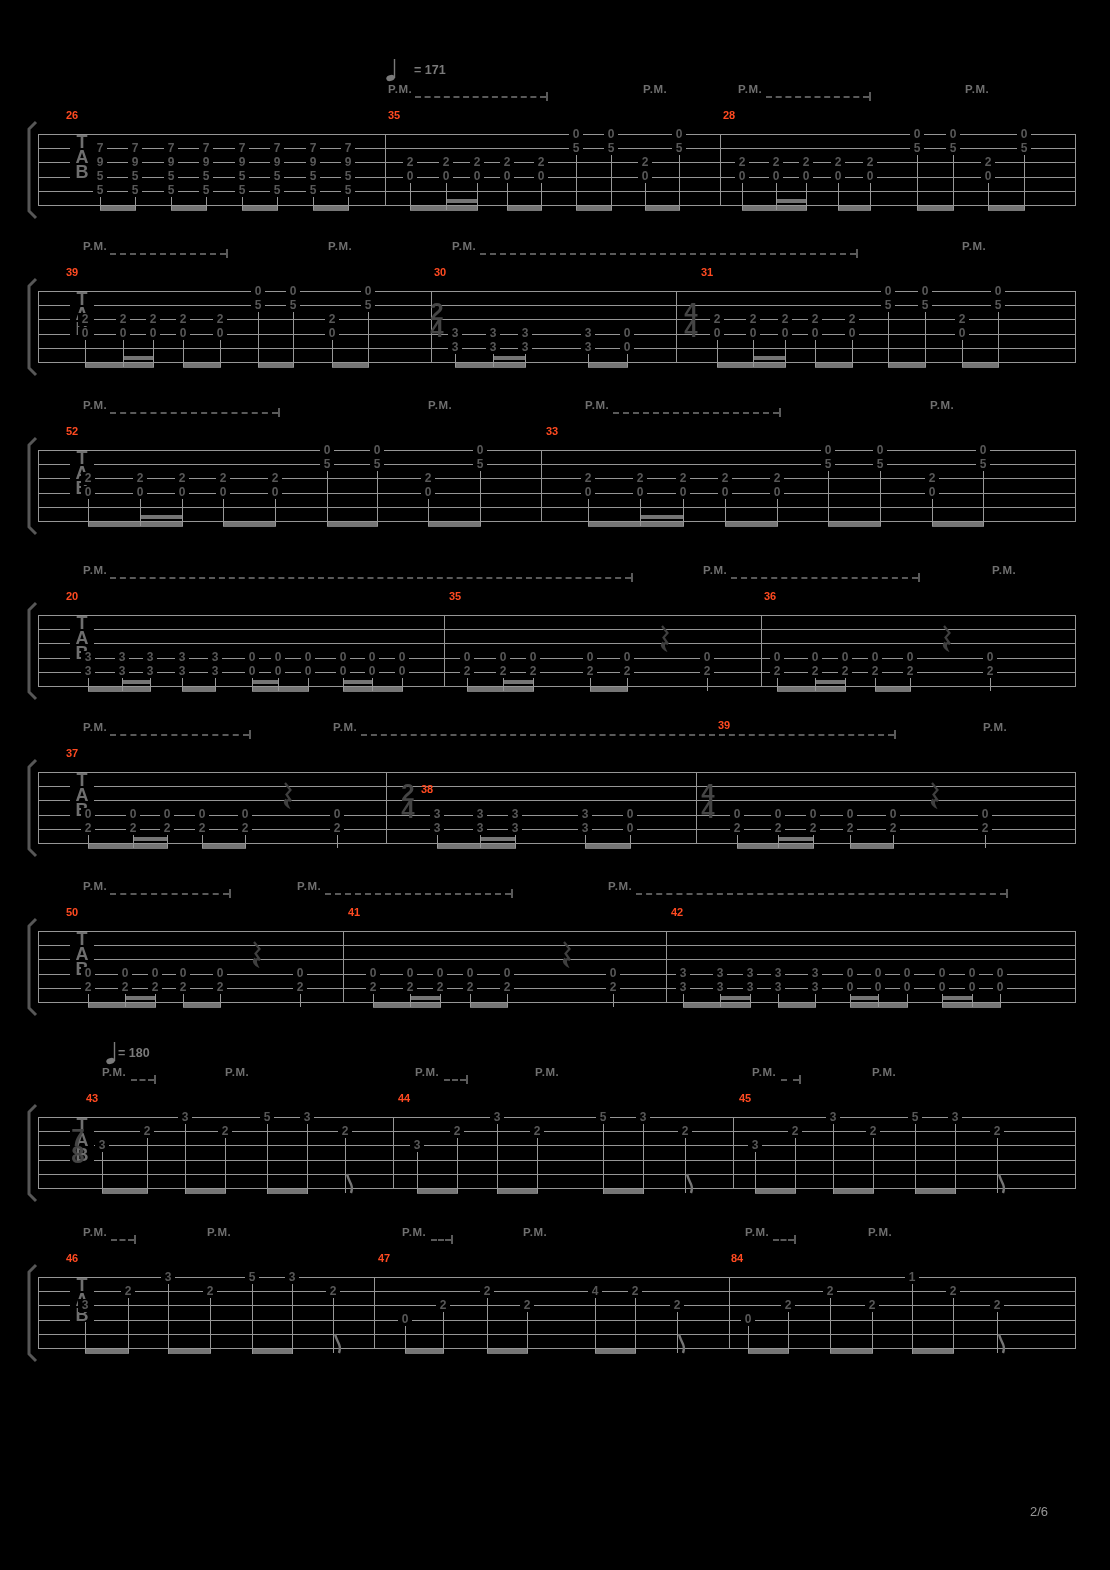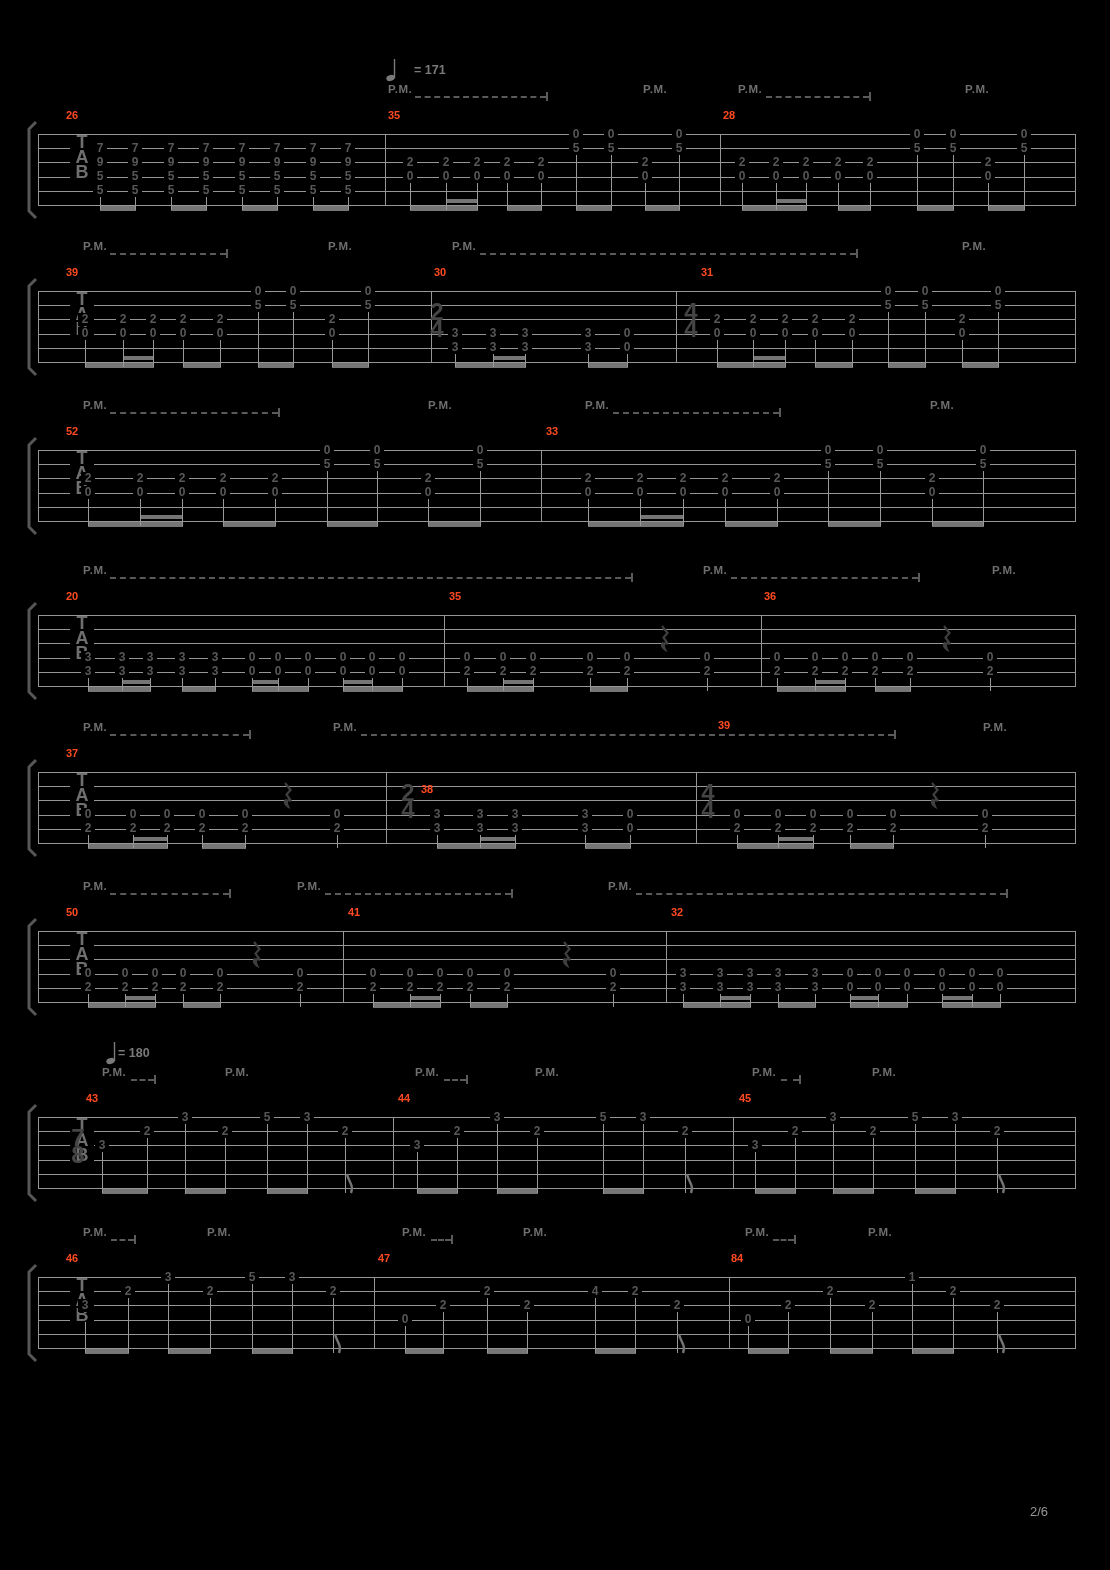--- a/index.html
+++ b/index.html
@@ -587,21 +587,21 @@
         </svg></div>
       <div class="abs clef" style="left: 70px; top: 932px;">T</div>
       <div class="abs clef" style="left: 70px; top: 947px;">A</div>
       <div class="abs clef" style="left: 70px; top: 962px;">B</div>
       <div class="abs bar" style="left: 38px; top: 931px; height: 71.5px;"></div>
       <div class="abs bar" style="left: 343px; top: 931px; height: 71.5px;"></div>
       <div class="abs bar" style="left: 666px; top: 931px; height: 71.5px;"></div>
       <div class="abs bar" style="left: 1075px; top: 931px; height: 71.5px;"></div>
       <div class="abs mnum" style="left: 66px; top: 906px;">50</div>
       <div class="abs mnum" style="left: 348px; top: 906px;">41</div>
-      <div class="abs mnum" style="left: 671px; top: 906px;">32</div>
+      <div class="abs mnum" style="left: 671px; top: 906px;">42</div>
       <div class="abs pm" style="left: 83px; top: 880px;">P.M.</div>
       <div class="abs dash" style="left: 110px; top: 893px; width: 119px;"></div>
       <div class="abs tick" style="left: 229px; top: 889px;"></div>
       <div class="abs pm" style="left: 297px; top: 880px;">P.M.</div>
       <div class="abs dash" style="left: 325px; top: 893px; width: 186px;"></div>
       <div class="abs tick" style="left: 511px; top: 889px;"></div>
       <div class="abs pm" style="left: 608px; top: 880px;">P.M.</div>
       <div class="abs dash" style="left: 636px; top: 893px; width: 370px;"></div>
       <div class="abs tick" style="left: 1006px; top: 889px;"></div>
       <div class="abs beam" style="left: 88px; top: 1003px; width: 68px;"></div>

